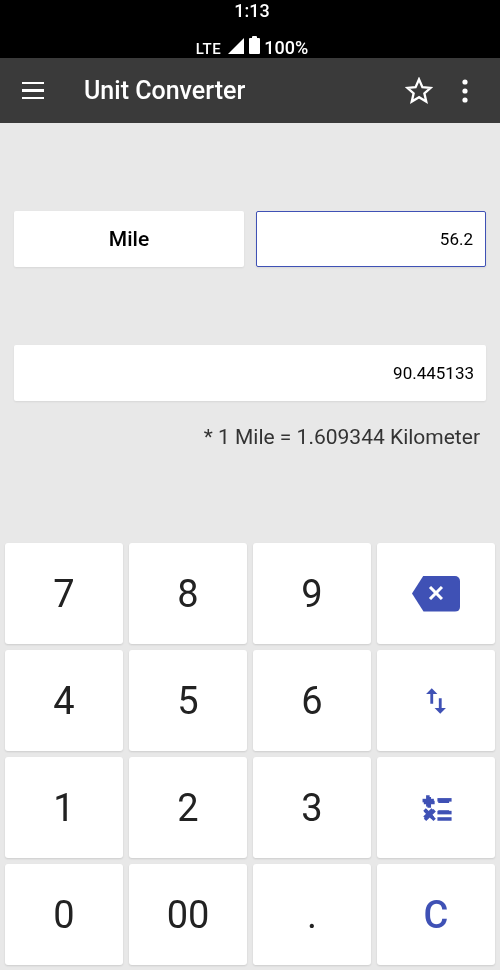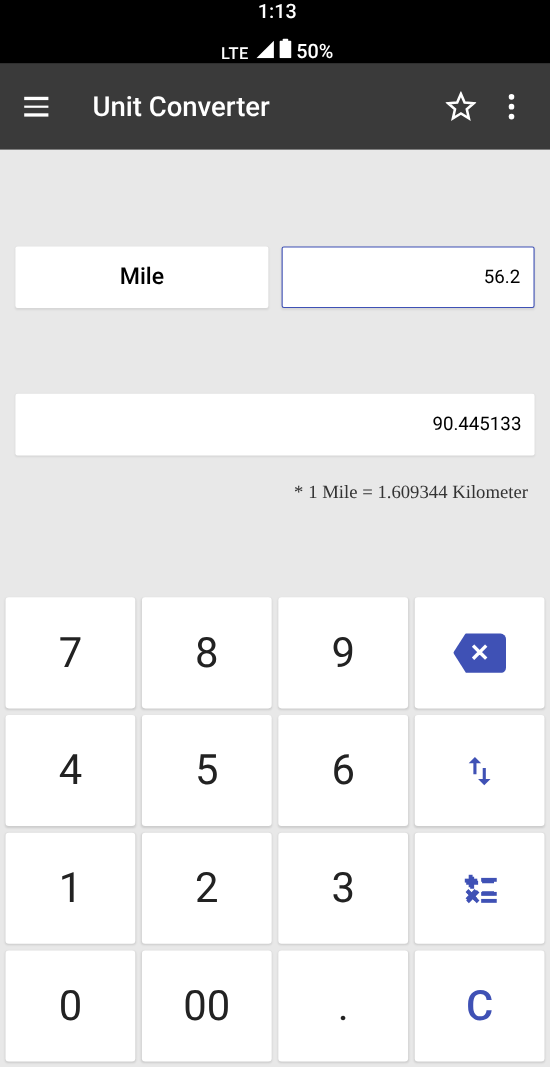--- a/index.html
+++ b/index.html
@@ -32,21 +32,21 @@
       display: flex;
       align-items: flex-end;
       gap: 4px;
     }
     .status-right .lte {
       font-size: 15px;
       letter-spacing: 0.5px;
       margin-right: 2px;
     }
     .app-bar {
-      height: 78px;
+      height: 65px;
       background: #3a3a3a;
       color: #fff;
       display: flex;
       align-items: center;
       padding: 0 12px 0 22px;
     }
     .hamburger {
       width: 28px;
       height: 28px;
       display: flex;
@@ -114,26 +114,25 @@
       padding-right: 12px;
       font-size: 17px;
       color: #000;
       box-shadow: 0 1px 2px rgba(0,0,0,0.08);
     }
     .value-box.active {
       border: 1.5px solid #3f51b5;
     }
     .note {
       text-align: right;
-      font-size: 17px;
+      font-size: 21px;
       color: #333;
       padding-right: 6px;
       margin-top: -54px;
       margin-bottom: 20px;
-      font-family: Liberation Serif, serif;
     }
     .keypad {
       position: absolute;
       bottom: 0;
       left: 0;
       width: 500px;
       padding: 5px;
       display: grid;
       grid-template-columns: repeat(4, 1fr);
       grid-template-rows: repeat(4, 101px);
@@ -185,21 +184,21 @@
       <svg width="18" height="16" viewBox="0 0 18 16">
           <path d="M1 16 L17 16 L17 0 Z" fill="#fff"></path>
         </svg>
     </span>
     <span>
       <svg width="11" height="18" viewBox="0 0 11 18">
           <rect x="0" y="2" width="11" height="16" fill="#fff" rx="1"></rect>
           <rect x="3" y="0" width="5" height="3" fill="#fff" rx="1"></rect>
         </svg>
     </span>
-    <span>50%</span>
+    <span>100%</span>
   </div>
 </div>
 
 <div class="app-bar">
   <div class="hamburger">
     <span></span>
       <span></span>
       <span></span>
   </div>
   <div class="app-title">Unit Converter</div>

